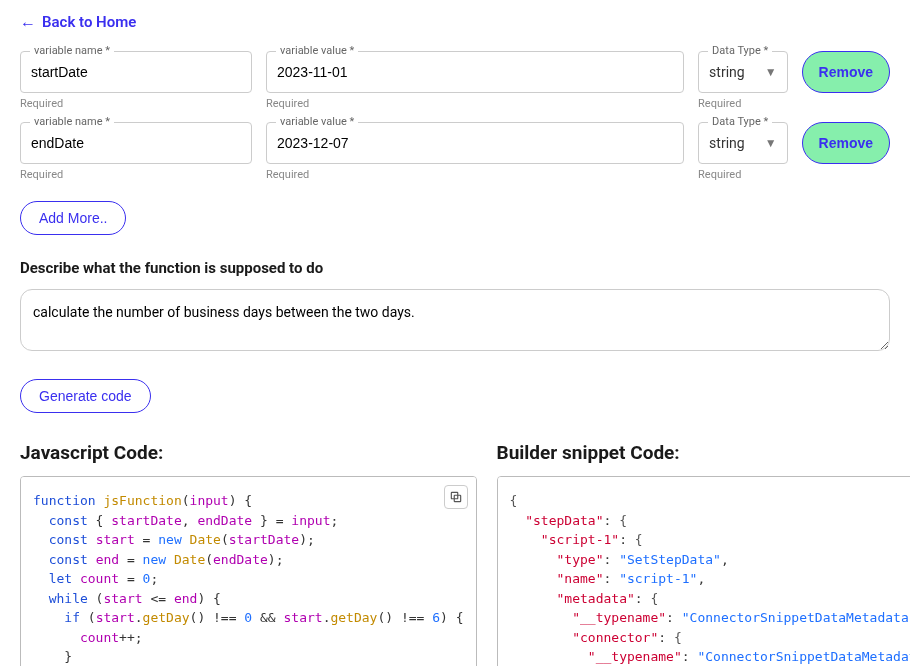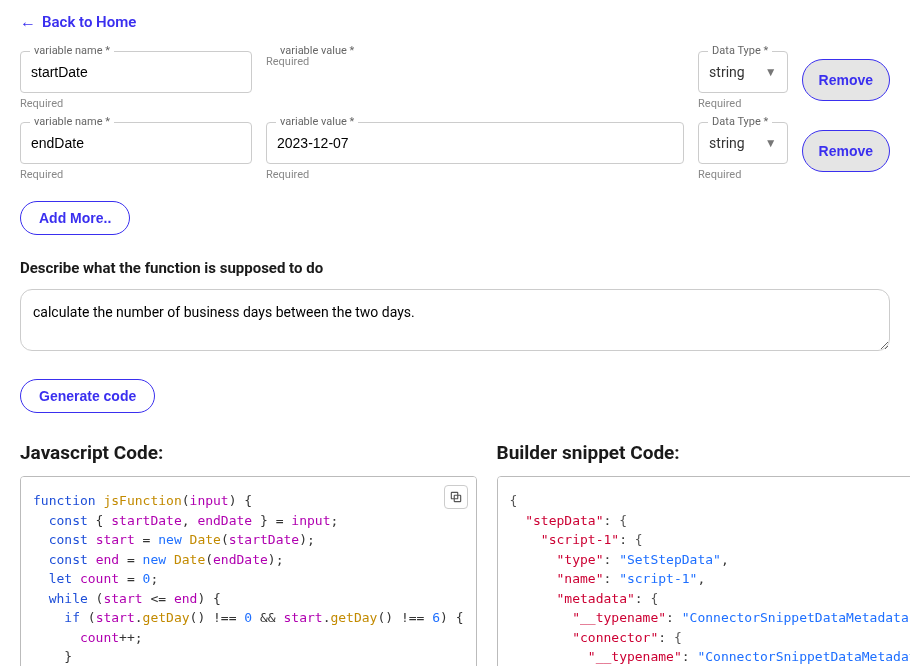--- a/index.html
+++ b/index.html
@@ -16,22 +16,22 @@
     .field { flex: 1; display: flex; flex-direction: column; position: relative; }
     .field.name { flex: 0 0 232px; }
     .field.value { flex: 1; }
     .field.dtype { flex: 0 0 88px; }
     .hint { font-size: 11px; color: #888; margin-top: 4px; }
     .floating-label { position: absolute; top: -7px; left: 10px; background: #fff; padding: 0 4px; font-size: 11px; color: #666; z-index: 2; }
     .input-box { border: 1px solid #ccc; border-radius: 4px; padding: 12px 10px; font-size: 14px; color: #333; background: #fff; height: 42px; display: flex; align-items: center; width: 100%; }
     .input-box input { border: none; outline: none; font-size: 14px; width: 100%; background: transparent; }
     .select-box { display: flex; align-items: center; justify-content: space-between; cursor: pointer; gap: 20px; }
     .chevron { color: #777; font-size: 12px; }
-    .remove-btn { border: 1px solid #3a2fef; color: #3a2fef; background: #e5e5e5; border-radius: 24px; padding: 10px 16px; font-size: 14px; font-weight: 600; cursor: pointer; height: 42px; align-self: flex-start; margin-top: 8px; }
-    .action-btn { border: 1px solid #3a2fef; color: #3a2fef; background: #fff; border-radius: 24px; padding: 8px 18px; font-size: 14px; font-weight: 700; cursor: pointer; }
+    .remove-btn { border: 1px solid #3a2fef; color: #3a2fef; background: #86efac; border-radius: 24px; padding: 10px 16px; font-size: 14px; font-weight: 600; cursor: pointer; height: 42px; align-self: flex-start; margin-top: 0; }
+    .action-btn { border: 1px solid #3a2fef; color: #3a2fef; background: #fff; border-radius: 24px; padding: 8px 18px; font-size: 14px; font-weight: 400; cursor: pointer; }
     .section-label { font-size: 15px; font-weight: 700; margin-bottom: 12px; margin-top: 8px; }
     .desc-box { width: 100%; border: 1px solid #ccc; border-radius: 12px; padding: 14px 12px; font-size: 14px; min-height: 60px; resize: vertical; outline: none; font-family: inherit; }
     .gen-btn-wrap { margin-top: 24px; margin-bottom: 28px; }
     .code-cols { display: flex; gap: 20px; }
     .code-col { flex: 1; display: flex; flex-direction: column; }
     .code-title { font-size: 19px; font-weight: 700; margin-bottom: 12px; }
     .code-box { border: 1px solid #bbb; border-radius: 4px; padding: 14px 12px; background: #fff; position: relative; font-family: "Menlo", "Consolas", monospace; font-size: 13px; line-height: 1.5; overflow: auto; height: 212px; }
     .copy-btn { position: absolute; top: 8px; right: 8px; width: 24px; height: 24px; border: 1px solid #ccc; border-radius: 4px; background: #fff; display: flex; align-items: center; justify-content: center; cursor: pointer; color: #555; }
     .copy-btn svg { width: 14px; height: 14px; }
     pre { white-space: pre; }
@@ -61,20 +61,23 @@
     <div class="row">
     <div class="field name">
       <span class="floating-label">variable name<span> *</span></span>
       <div class="input-box">
           <input value="startDate" style="">
         </div>
       <span class="hint">Required</span>
     </div>
     <div class="field value">
       <span class="floating-label">variable value<span> *</span></span>
+      <div class="input-box">
+          <input value="2023-11-01" style="">
+        </div>
       <span class="hint">Required</span>
     </div>
     <div class="field dtype">
       <span class="floating-label">Data Type<span> *</span></span>
       <div class="input-box select-box">
         <span>string</span>
         <span class="chevron">▼</span>
       </div>
       <span class="hint">Required</span>
     </div>

